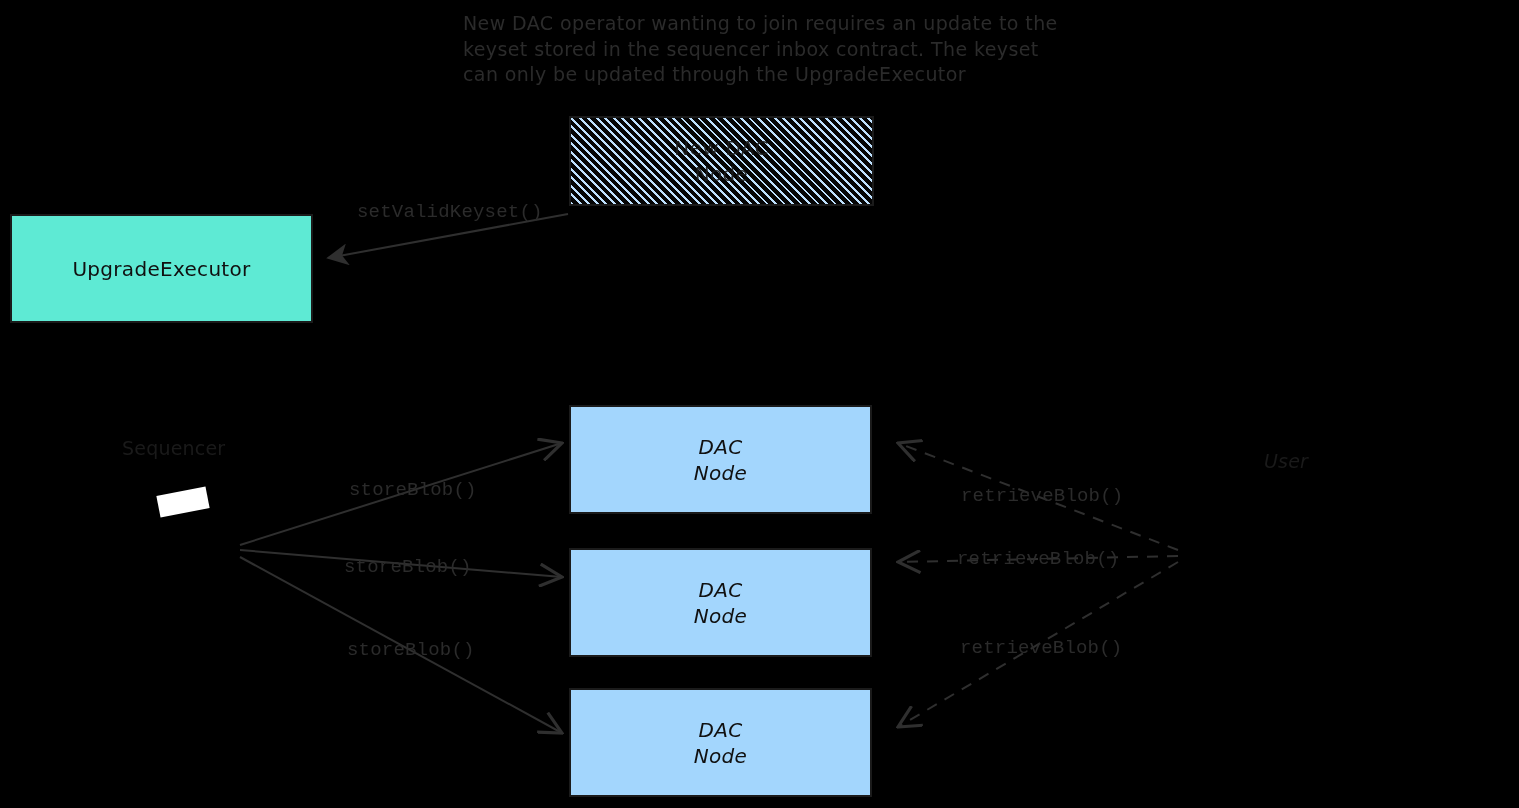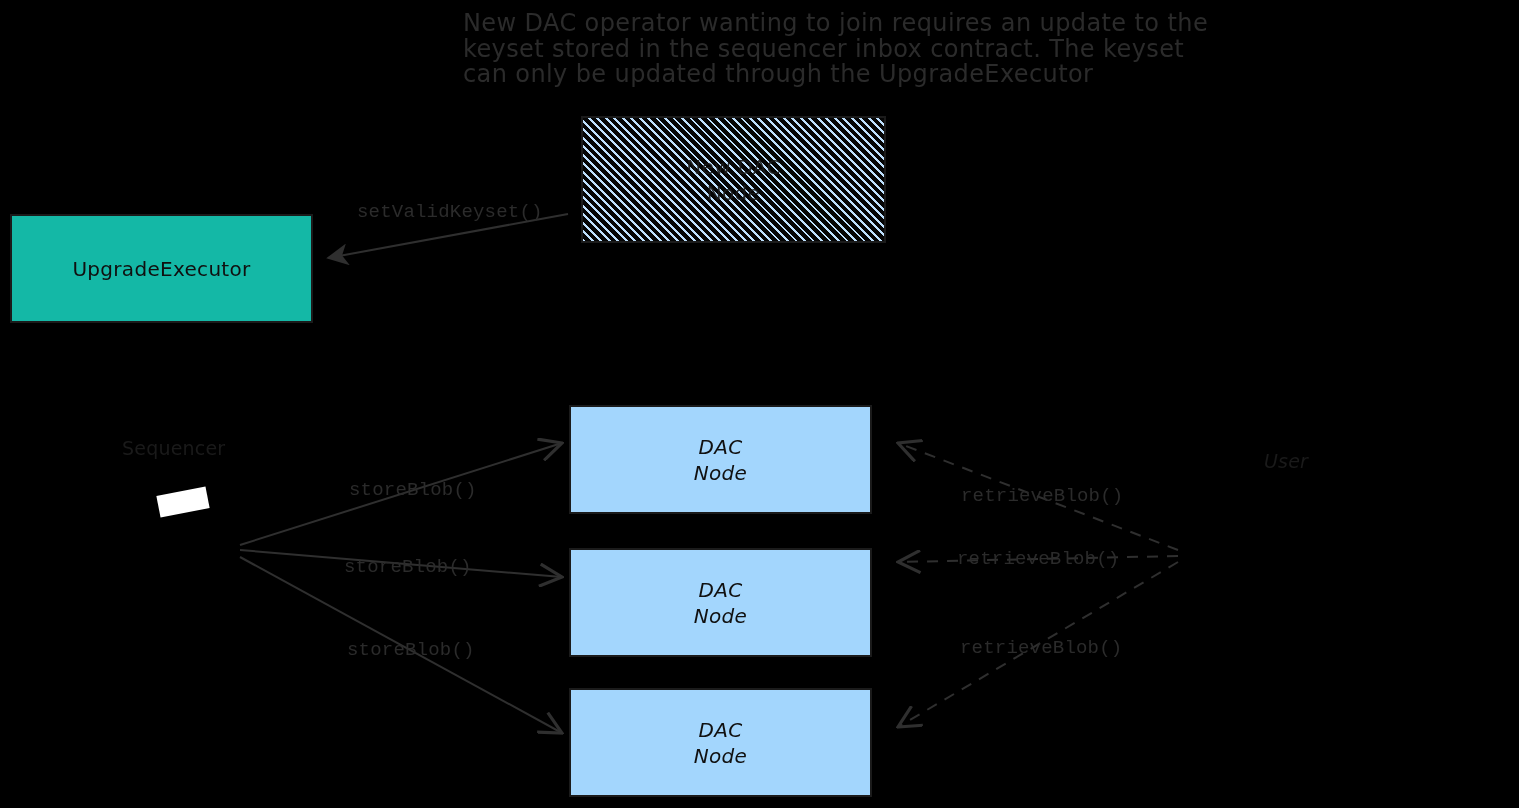--- a/index.html
+++ b/index.html
@@ -20,21 +20,21 @@
     left: 0;
     top: 0;
     width: 1519px;
     height: 808px;
     overflow: visible;
   }
   .note {
     position: absolute;
     color: #2b2b2b;
     font-family: "DejaVu Sans", sans-serif;
-    font-size: 24px;
+    font-size: 19px;
     line-height: 25.5px;
     white-space: pre;
     letter-spacing: 0.4px;
   }
   .edge-label {
     position: absolute;
     color: #2b2b2b;
     font-family: Liberation Mono, monospace;
     font-size: 19px;
     white-space: nowrap;
@@ -63,21 +63,21 @@
     font-size: 20px;
     line-height: 26px;
     white-space: pre-line;
     letter-spacing: 0.3px;
   }
   .box.dac {
     background: #a3d6fd;
     font-style: italic;
   }
   .box.upgrade {
-    background: #14b8a6;
+    background: #5eead4;
   }
   .box.hatched {
     background-color: #050505;
     background-image: repeating-linear-gradient(
       45deg,
       #bfe1fe 0px,
       #bfe1fe 2px,
       #050505 2px,
       #050505 6px
     );
@@ -121,21 +121,21 @@
 
     <path d="M 1178 562 L 898 727" fill="none" stroke="#2f2f2f" stroke-width="2" stroke-dasharray="11 9" marker-end="url(#arrow-open)"></path>
   </svg>
 
   <div class="note" style="left:463px; top:11px;">New DAC operator wanting to join requires an update to the
 keyset stored in the sequencer inbox contract. The keyset
 can only be updated through the UpgradeExecutor</div>
 
 
 
-  <div class="box hatched" style="left:569px; top:116px; width:305px; height:127px;margin-left:12px;">
+  <div class="box hatched" style="left:569px; top:116px; width:305px; height:90px;">
     <span class="box-text">New DAC
 Node</span>
   </div>
 
   <div class="box upgrade" style="left:10px; top:214px; width:303px; height:109px;">
     <span class="box-text">UpgradeExecutor</span>
   </div>
 
   <div class="box dac" style="left:569px; top:405px; width:303px; height:109px;">
     <span class="box-text">DAC

